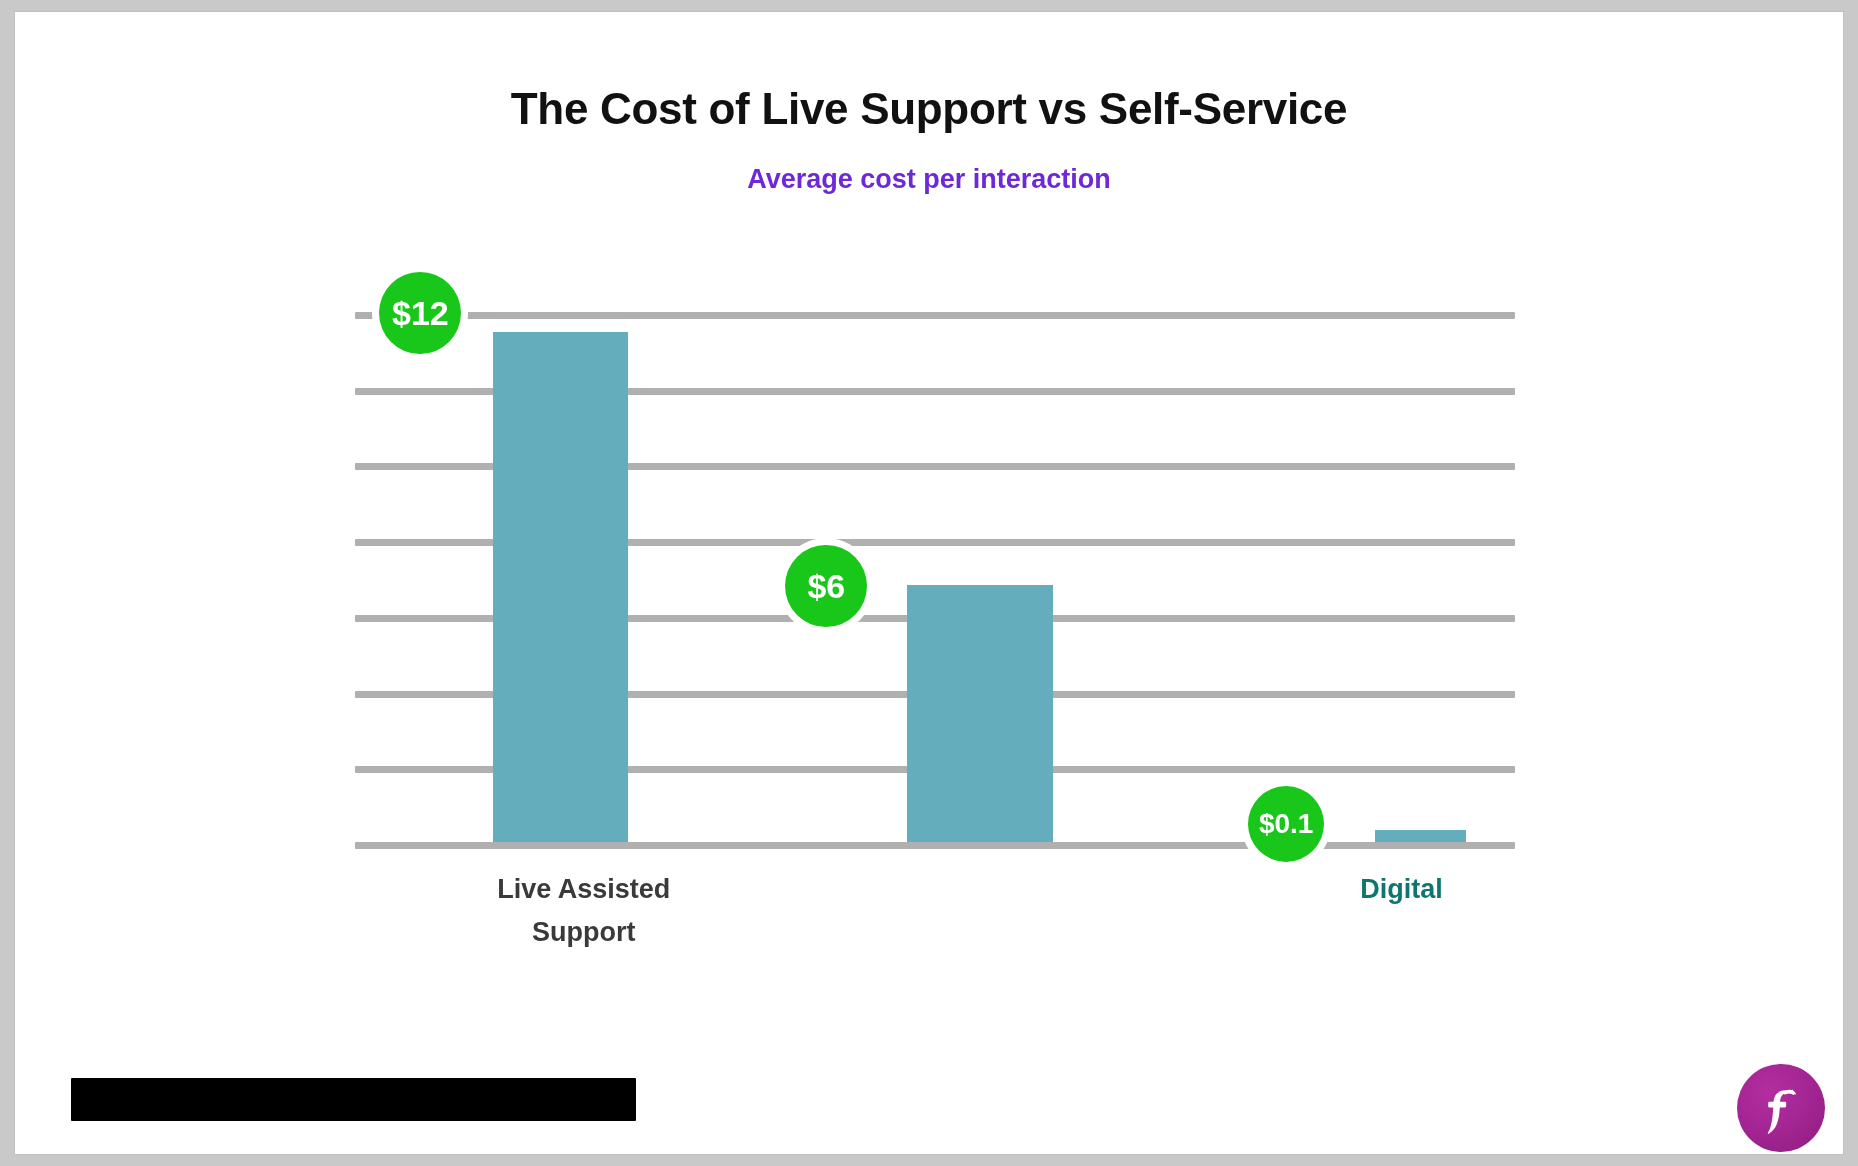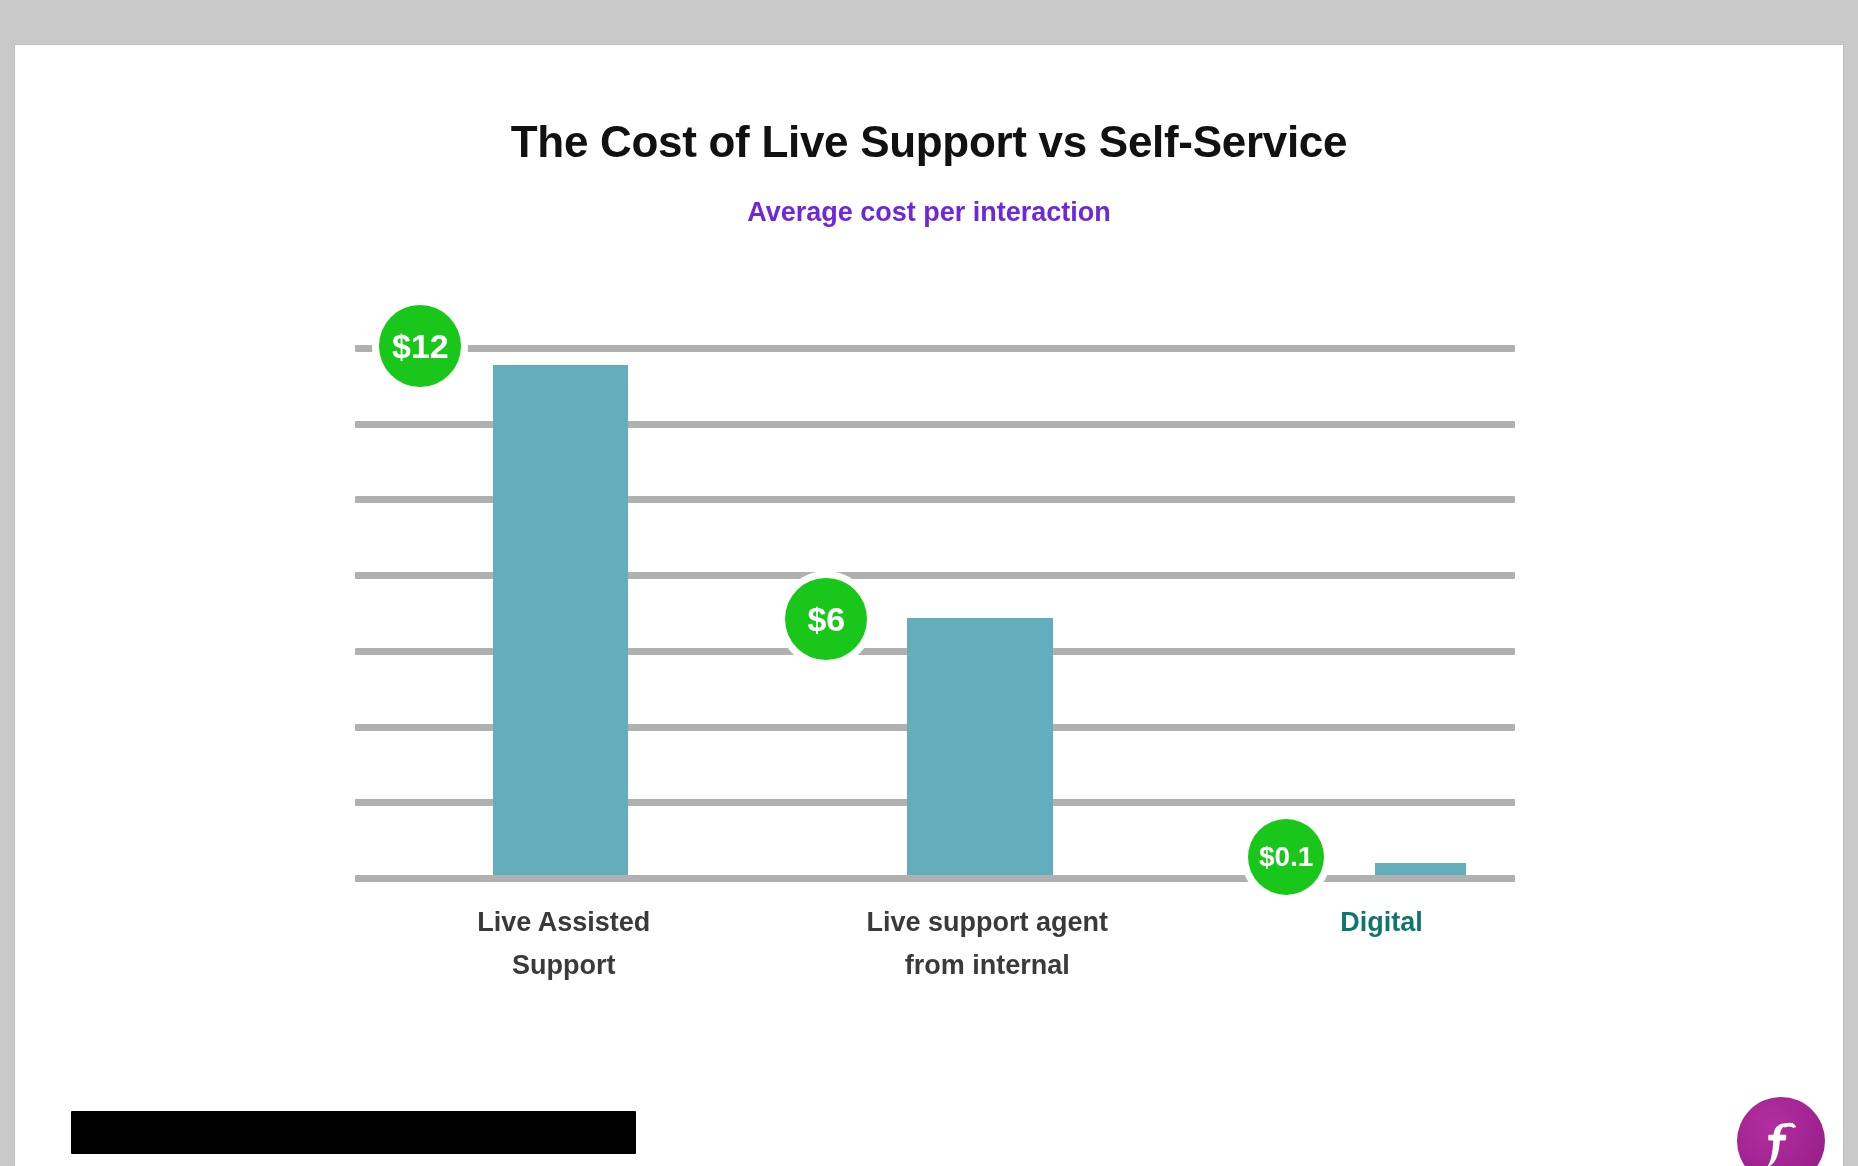--- a/index.html
+++ b/index.html
@@ -15,21 +15,20 @@
     overflow: hidden;
   }
 
   
   #page {
     position: relative;
     width: 1858px;
     height: 836px;
     background: #c9c9c9;
     box-sizing: border-box;
-    margin-top: 33px;
   }
 
   #card {
     position: absolute;
     left: 14px;
     top: 11px;
     width: 1830px;
     height: 1144px;
     background: #ffffff;
     border: 1px solid #c0c0c0;
@@ -100,21 +99,21 @@
     justify-content: center;
     font-weight: bold;
     box-shadow: 0 0 0 7px #ffffff;
     z-index: 6;
     line-height: 1;
   }
 
   
   #cat-labels {
     position: absolute;
-    left: 340px;
+    left: 360px;
     top: 856px;
     width: 1160px;
     height: 110px;
     text-decoration: underline;
   }
   .cat-label {
     position: absolute;
     text-align: center;
     color: #3a3a3a;
     font-size: 27px;
@@ -184,24 +183,20 @@
           <div class="badge" style="left: 37.1%; top: 44%; width: 82px; height: 82px; font-size: 34px; background: rgb(24, 199, 25); color: rgb(255, 255, 255);">$6</div>
           <div class="badge" style="left: 77%; top: 89.5%; width: 76px; height: 76px; font-size: 28px; background: rgb(24, 199, 25); color: rgb(255, 255, 255);">$0.1</div>
         </div>
     </div>
 
     <div id="cat-labels">
         <div class="cat-label" style="left: 0%; width: 36%; color: rgb(58, 58, 58);">
           <div>Live Assisted</div>
           <div>Support</div>
         </div>
-        <div class="cat-label" style="left: 32%; width: 45%; color: rgb(58, 58, 58);">
-          <div>Live support agent</div>
-          <div>from internal</div>
-        </div>
         <div class="cat-label" style="left: 70%; width: 37%; color: #0f766e;">
           <div>Digital</div>
         </div>
       </div>
 
     <div id="footnote">Source: Industry support benchmark results</div>
 
     <div id="logo">
       <svg width="62" height="62" viewBox="0 0 62 62" aria-hidden="true">
         <path d="M41.5 14.5c-5.5-2.2-11.2-1.3-14.6 2.1-2.2 2.2-3.1 5.1-3.4 8.2h-4.2c-.6 0-1 .5-1 1.1l-.1 3.4c0 .6.4 1.1 1 1.1h4.1c-.4 6.1-.9 12.4-2.4 18.1-.7 2.6-1.6 5.1-3 7.3-.4.6.3 1.3.9.9 3.3-2 5.8-4.8 7.4-8.2 2.6-5.5 3.2-11.8 3.6-18.1h5.3c.6 0 1-.5 1-1.1l.1-3.4c0-.6-.4-1.1-1-1.1h-5.2c.2-2.4.7-4.9 2.2-6.6 1.9-2.2 5.1-2.6 8-1.7 1 .3 1.9.8 2.8 1.3.6.3 1.3-.2 1.1-.9l-1.2-3.9c-.1-.3-.3-.5-.5-.6z" fill="#ffffff"></path>

